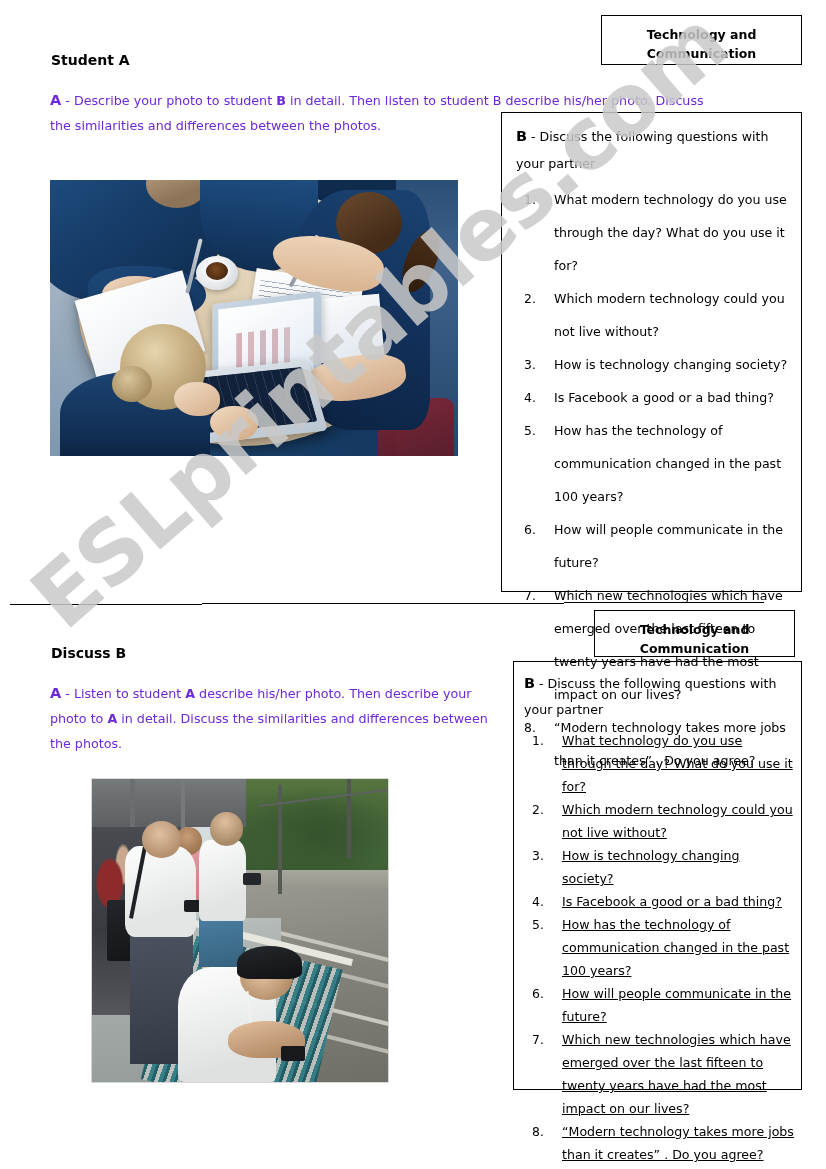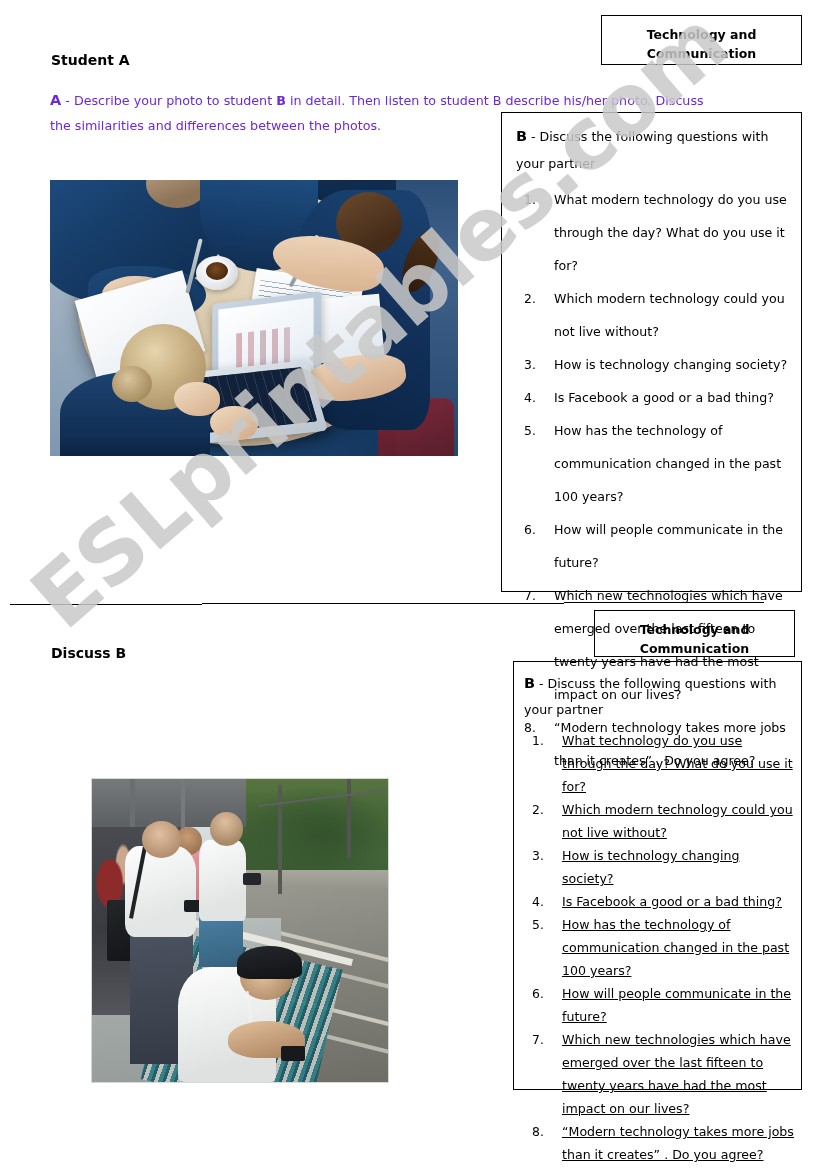--- a/index.html
+++ b/index.html
@@ -626,20 +626,23 @@
   <div class="divider" id="divider-mid"></div>
   <div class="divider" id="divider-right"></div>
 
   <div class="title-box" id="title-box-bottom">
     <span class="tl">Technology and</span>
     <span class="tl">Communication</span>
   </div>
 
   <div class="student-label" id="student-b-label" style="top:645px;">Discuss B</div>
 
+  <div class="instruction" id="instruction-b">
+    <span class="bigletter">A</span><span> - Listen to student </span><b>A</b><span> describe his/her photo. Then describe your photo to </span><b>A</b><span> in detail. Discuss the similarities and differences between the photos.</span>
+  </div>
 
   <div class="photo" id="photo-platform">
     <div class="photo-stage">
       <div class="sh p2-sky"></div>
       <div class="sh p2-trees"></div>
       <div class="sh p2-wall"></div>
       <div class="sh p2-ballast"></div>
       <div class="sh p2-rail1"></div>
       <div class="sh p2-rail2"></div>
       <div class="sh p2-rail3"></div>

